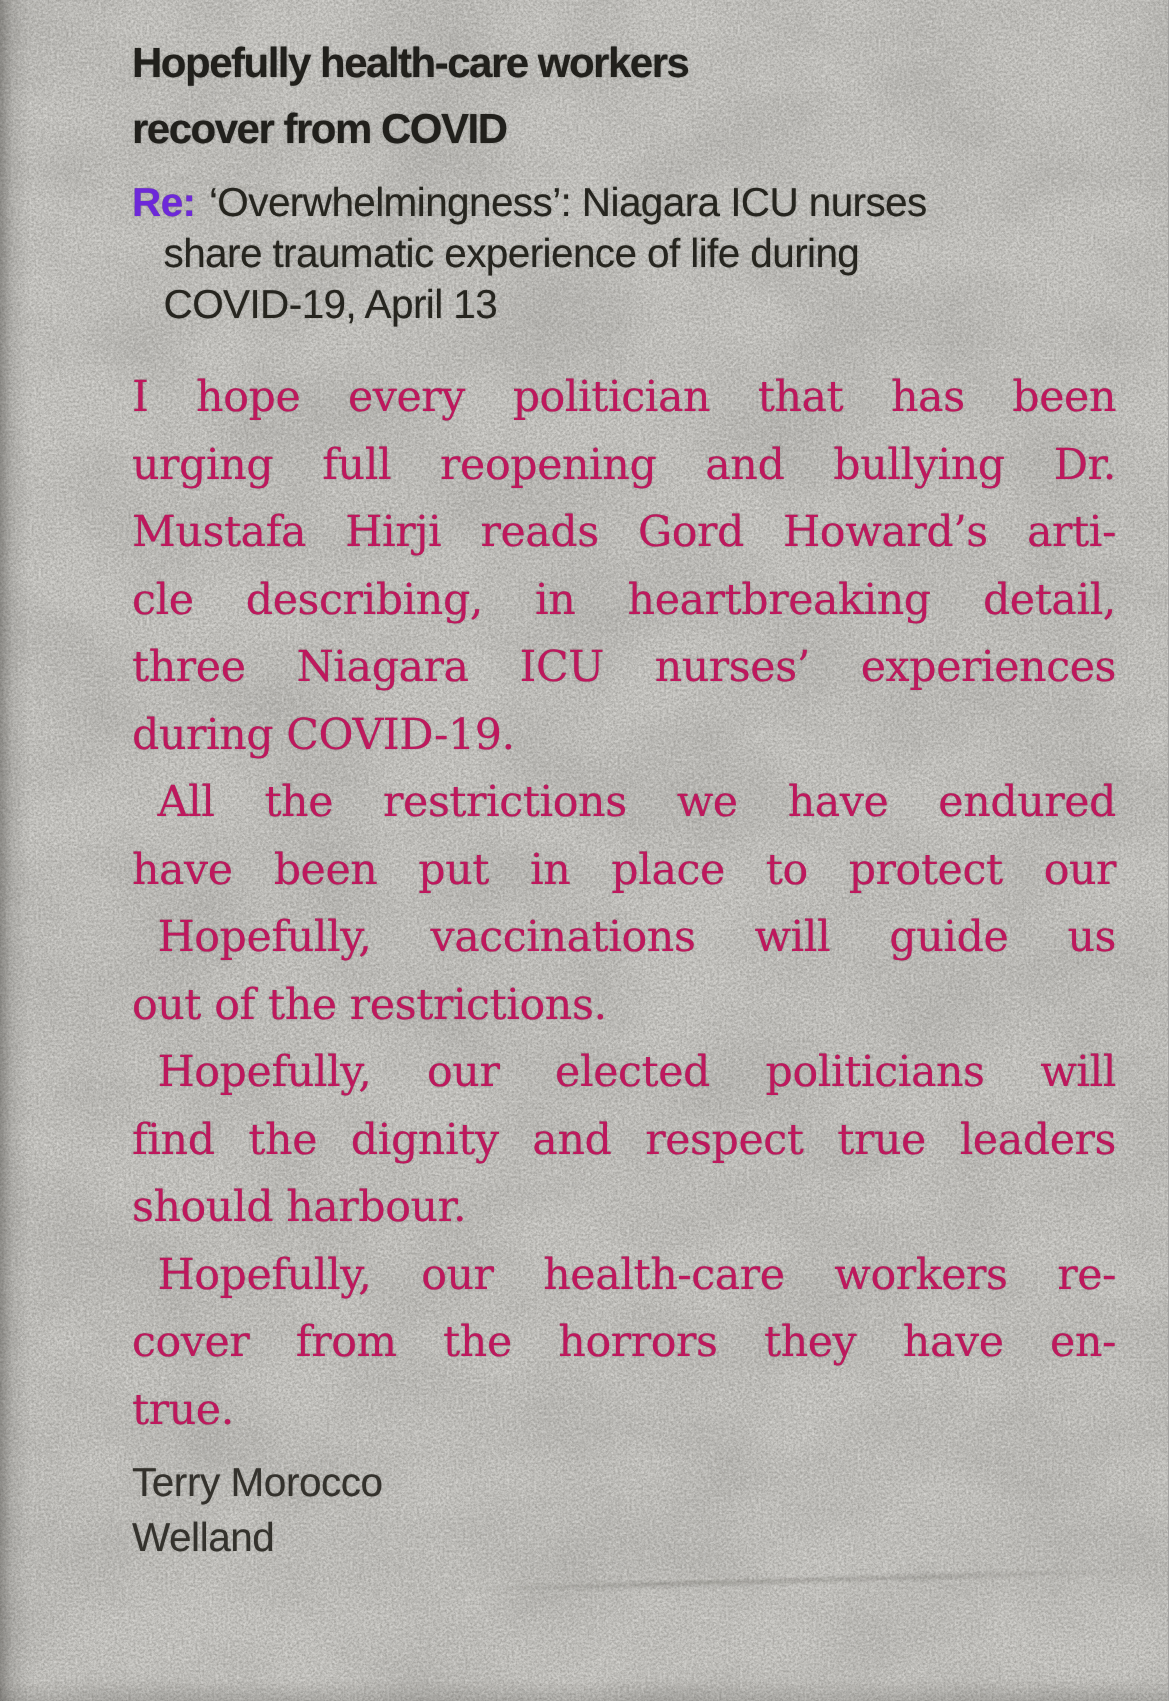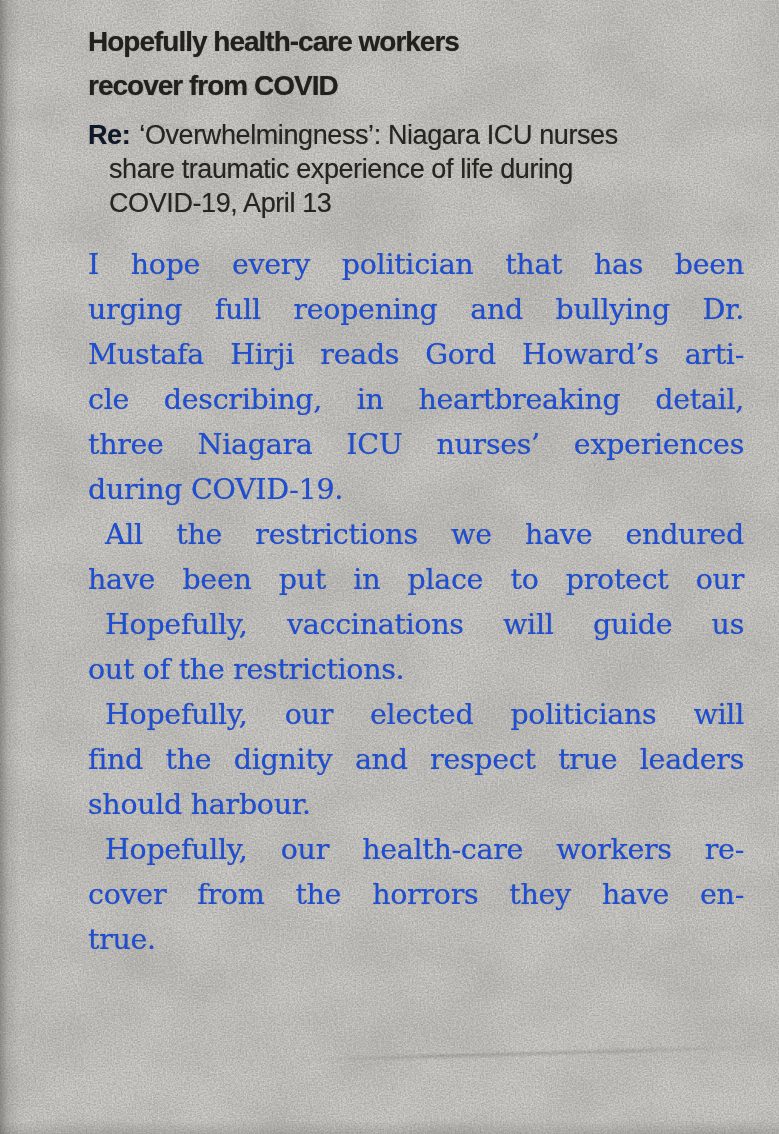--- a/index.html
+++ b/index.html
@@ -35,26 +35,26 @@
   }
   .headline .hline{display:block;}
 
   .refblock{
     margin:0 0 22px 0;
     font-size:27px;line-height:34px;letter-spacing:-.4px;
     color:#26251f;
     text-shadow:0 0 .8px rgba(38,37,31,.5);
   }
   .refline.cont{padding-left:21px;}
-  .relabel{font-weight:bold;margin-right:9px;color:#0f172a;}
+  .relabel{font-weight:bold;margin-right:9px;color:#6d28d9;}
 
   .letter-body{
     font-family:"DejaVu Serif",serif;
     font-size:28.5px;line-height:45px;
-    color:#1d4ed8;letter-spacing:-.3px;
+    color:#be185d;letter-spacing:-.3px;
     text-shadow:0 0 .8px rgba(43,40,35,.5);
   }
   .bline{
     text-align:justify;
     text-align-last:justify;
     height:45px;white-space:nowrap;
   }
   .bline.last{text-align-last:left;}
   .bline.ind{padding-left:17px;}
 
@@ -134,15 +134,19 @@
       </div>
 
       <div class="para">
         <div class="bline ind">Hopefully, our health-care workers re-</div>
         <div class="bline">cover from the horrors they have en-</div>
         <div class="bline last">true.</div>
       </div>
 
     </div>
 
+    <div class="signature">
+      <div>Terry Morocco</div>
+      <div>Welland</div>
+    </div>
 
   </div>
 </div>
 
 </body></html>

